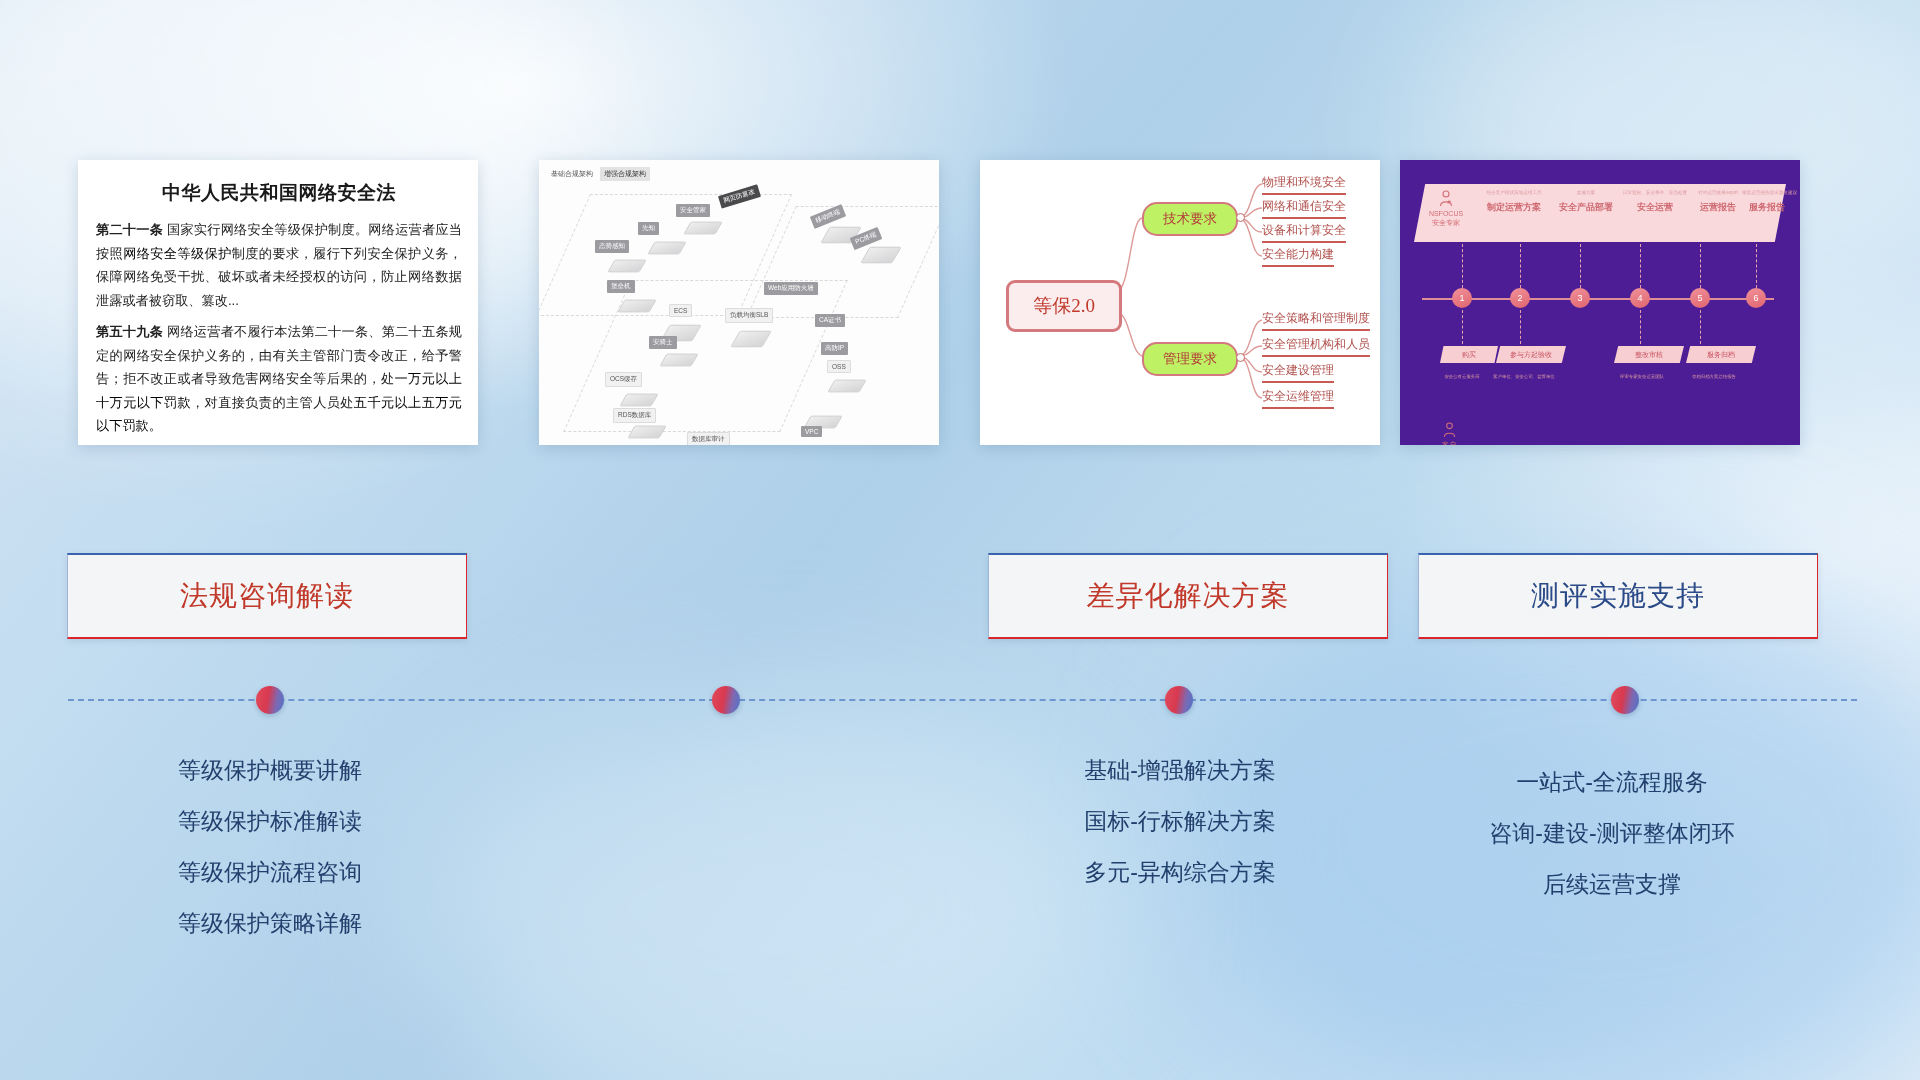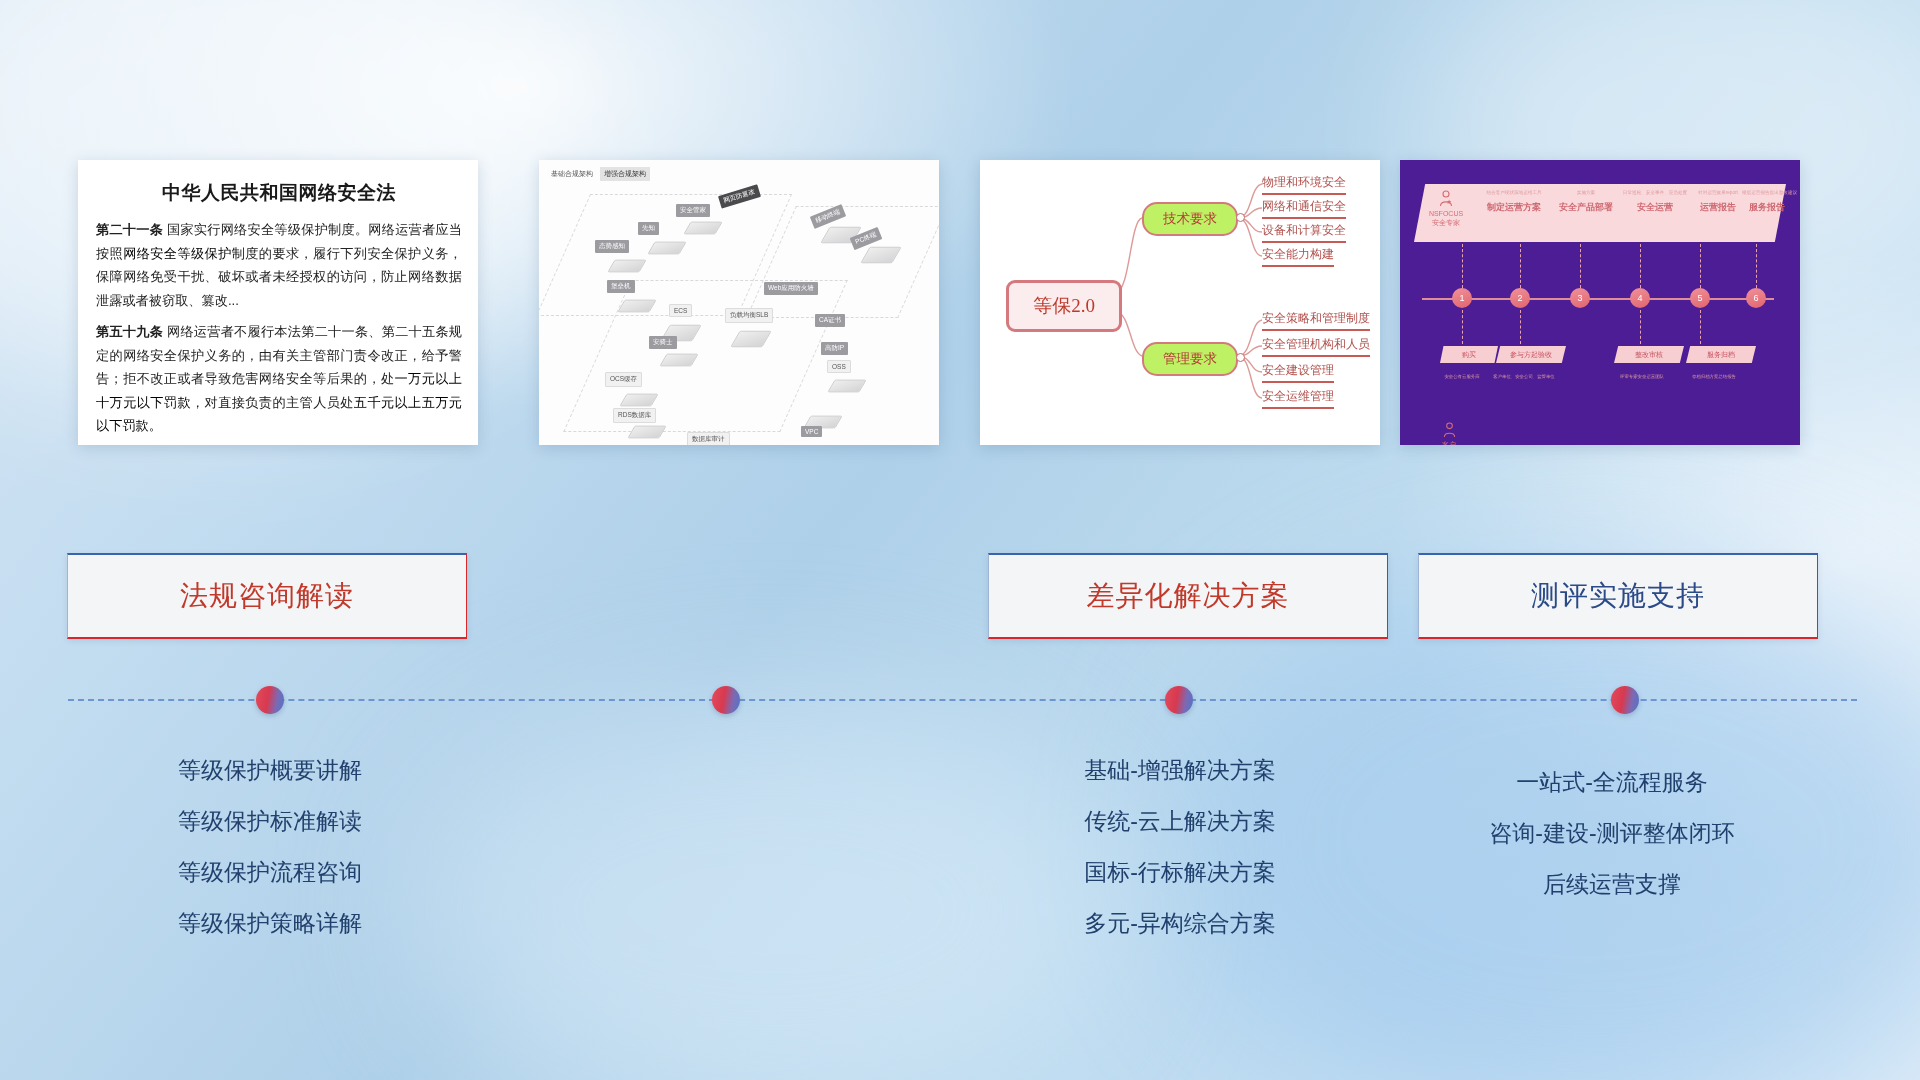--- a/index.html
+++ b/index.html
@@ -315,21 +315,20 @@
   <div class="tl-dot d4"></div>
 
   <div class="list l1">
     <div>等级保护概要讲解</div>
     <div>等级保护标准解读</div>
     <div>等级保护流程咨询</div>
     <div>等级保护策略详解</div>
   </div>
   <div class="list l3">
     <div>基础-增强解决方案</div>
-    <div>传统-云上解决方案</div>
     <div>国标-行标解决方案</div>
     <div>多元-异构综合方案</div>
   </div>
   <div class="list l4" style="top:757px;">
     <div>一站式-全流程服务</div>
     <div>咨询-建设-测评整体闭环</div>
     <div>后续运营支撑</div>
   </div>
 </div>
 

